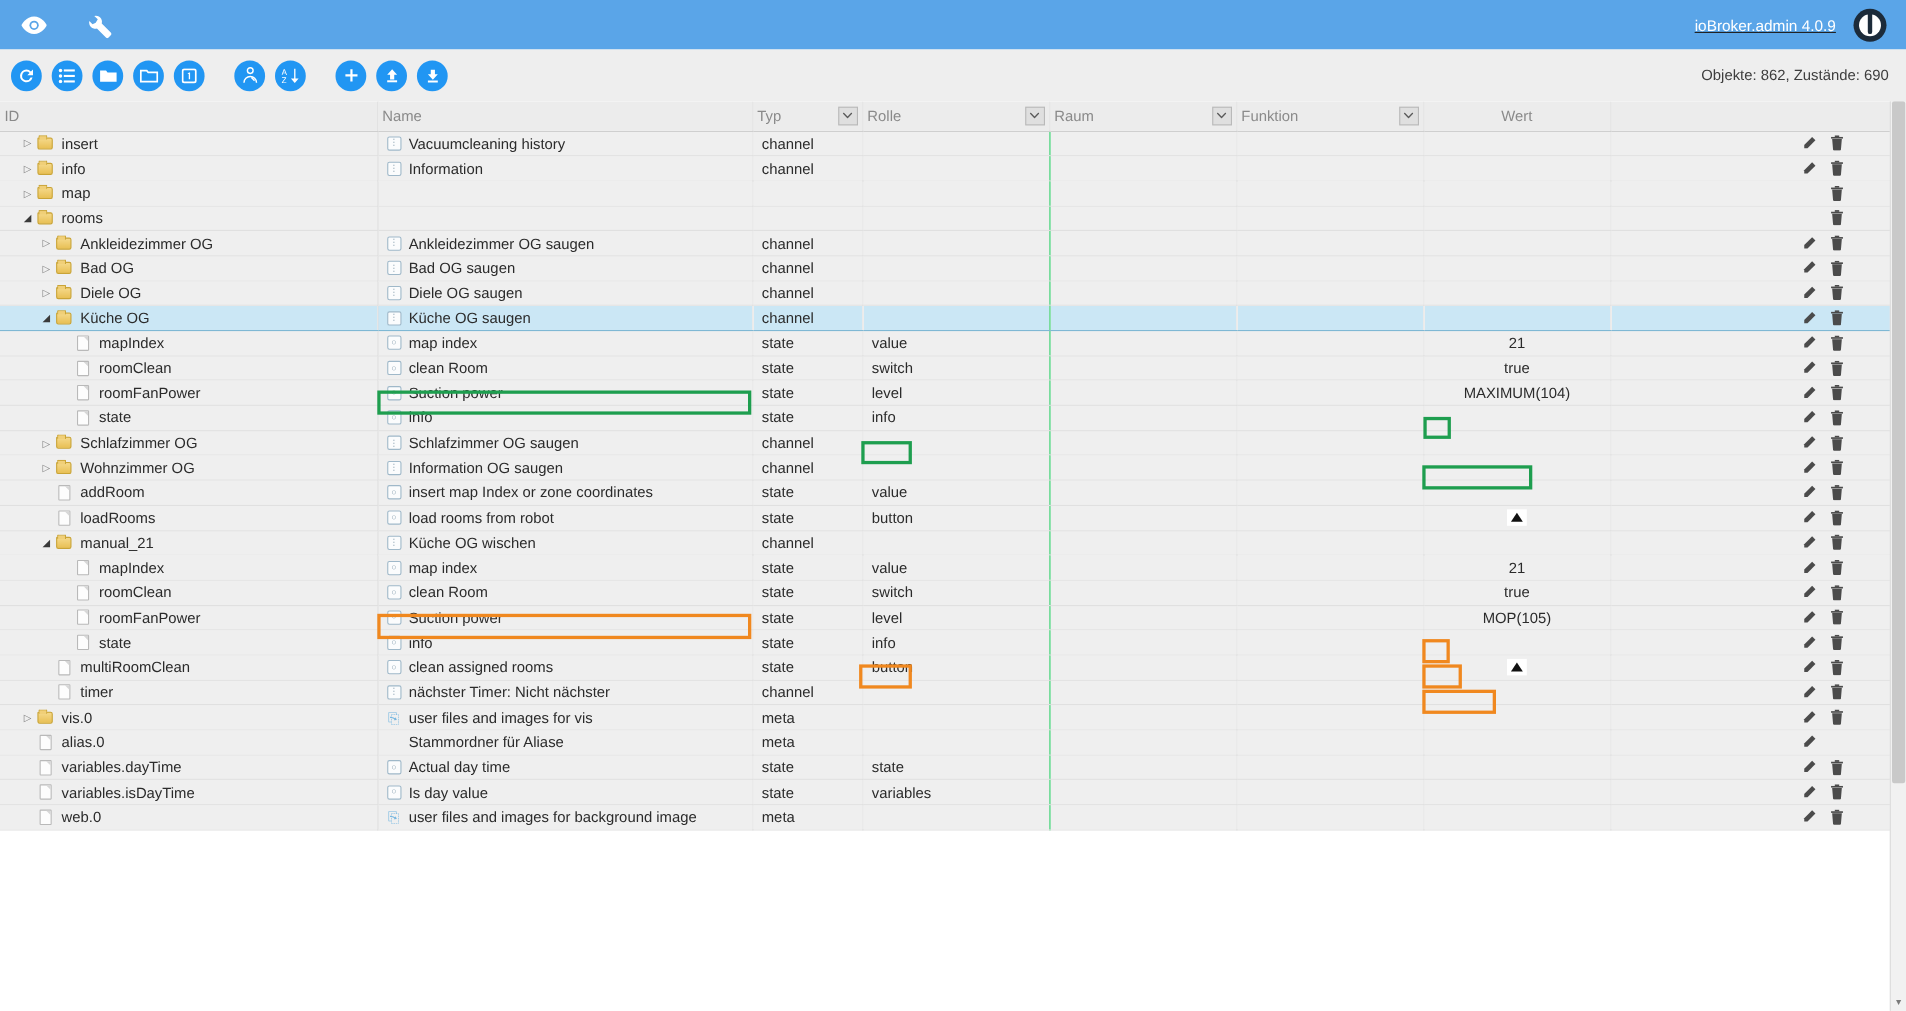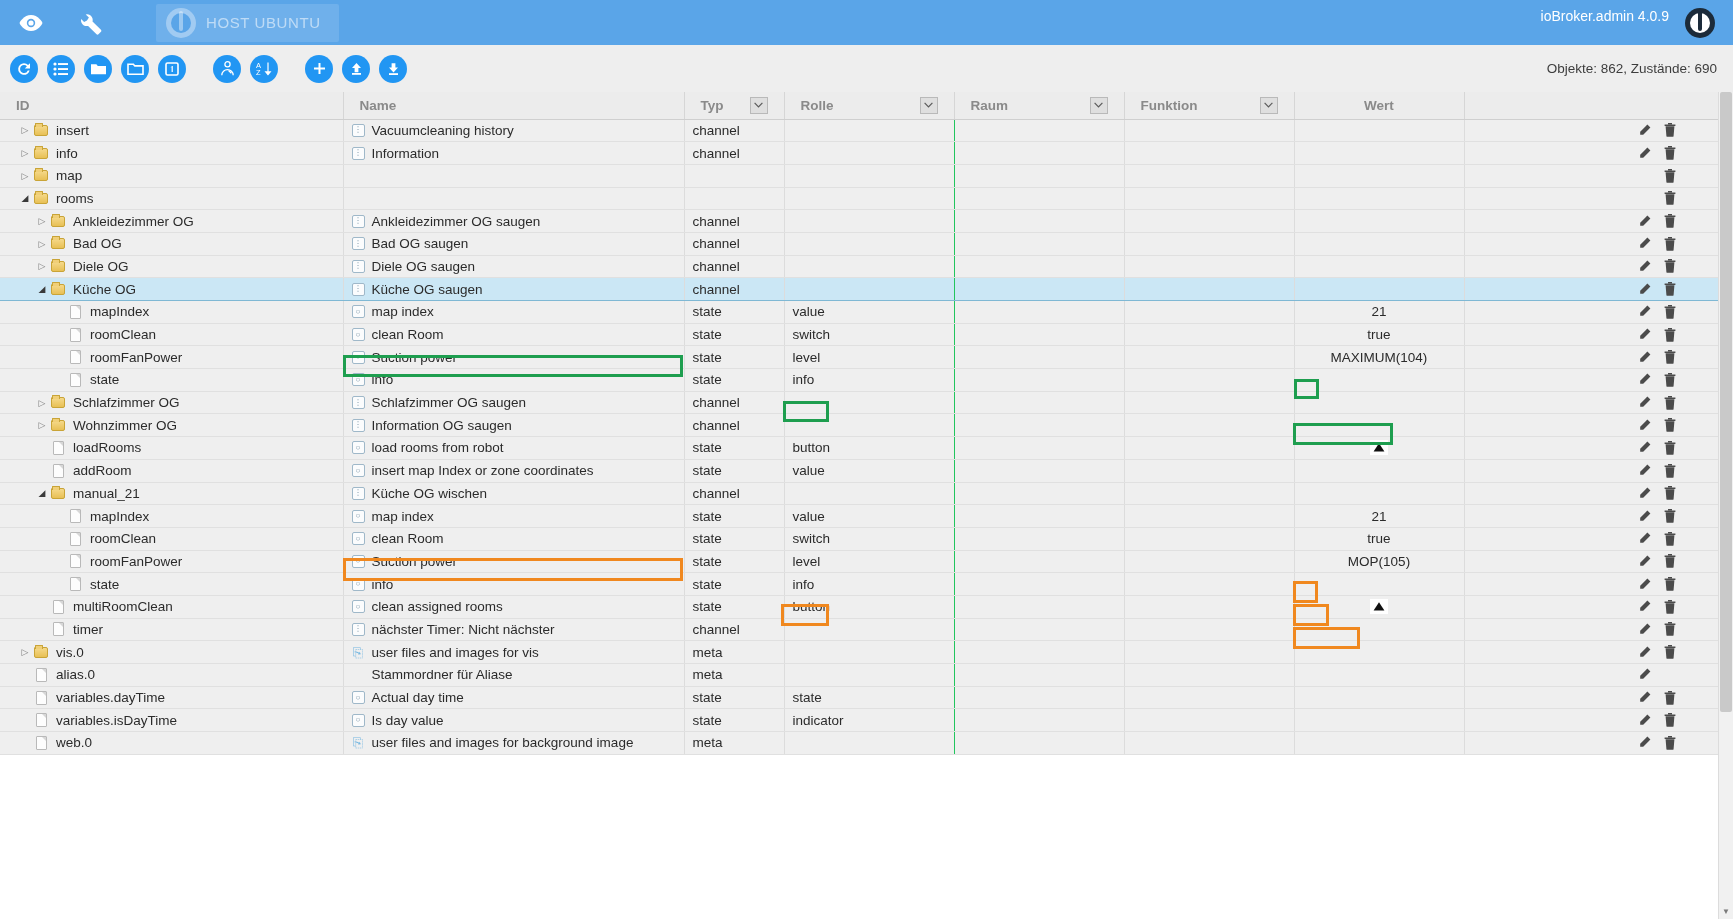--- a/index.html
+++ b/index.html
@@ -39,22 +39,23 @@
     border-radius:2px;
     cursor:pointer;
   }
   .host-btn .host-label {
     color:rgba(255,255,255,0.55);
     font-size:15px;
     letter-spacing:.6px;
   }
   .appbar-right {
     margin-left:auto;
-    display:flex; gap:16px;
+    display:flex; align-items:center; gap:16px;
     padding-right:4px;
+    text-decoration:underline;
   }
   .version-text { color:#ffffff; font-size:14px; }
 
   
   .iob-logo { width:30px; height:30px; position:relative; }
   .iob-logo .ring {
     position:absolute; inset:0;
     border-radius:50%;
     background:#1c2b3a;
   }
@@ -115,25 +116,25 @@
   table.objtable {
     border-collapse:collapse;
     width:1733px;
     table-layout:fixed;
   }
   table.objtable th {
     height:27px;
     background:#ececec;
     border-bottom:1px solid #cfcfcf;
     border-right:1px solid #d6d6d6;
-    font-weight:bold;
+    font-weight:normal;
     font-size:13.5px;
     color:#8a8a8a;
     text-align:left;
-    padding:0 16px;
+    padding:0 4px;
     position:relative;
     vertical-align:middle;
   }
   th .th-inner { display:flex; align-items:center; width:100%; }
   th .th-label { flex:1 1 auto; }
   th.center .th-inner { justify-content:center; }
   .filter-sel {
     width:18px; height:17px;
     background:#dfdfdf;
     border:1px solid #b9b9b9;
@@ -275,28 +276,20 @@
       <svg width="26" height="18" viewBox="0 0 26 18">
           <path d="M13 1C6 1 1.6 8 1.6 9s4.4 8 11.4 8 11.4-7 11.4-8S20 1 13 1z" fill="#ffffff"></path>
           <circle cx="13" cy="9" r="4.2" fill="#5aa5e8"></circle>
           <circle cx="13" cy="9" r="2.6" fill="#ffffff"></circle>
         </svg>
     </div>
     <div class="ab-icon" title="settings">
       <svg width="24" height="24" viewBox="0 0 24 24">
           <path d="M21.7 18.6l-8.2-8.2a5.6 5.6 0 0 0-6.8-6.9L9.9 6.6 8 9.6 5.1 11 2.2 8.1a5.6 5.6 0 0 0 6.9 6.8l8.2 8.2a1.7 1.7 0 0 0 2.4 0l2-2a1.7 1.7 0 0 0 0-2.5z" fill="#ffffff"></path>
         </svg>
-    </div>
-    <div class="host-btn">
-      <div class="iob-logo ghost">
-        <div class="ring"></div>
-          <div class="inner"></div>
-          <div class="bar"></div>
-      </div>
-      <span class="host-label">HOST UBUNTU</span>
     </div>
   </div>
   <div class="appbar-right">
     <span class="version-text">ioBroker.admin 4.0.9</span>
     <div class="iob-logo">
       <div class="ring"></div>
         <div class="inner"></div>
         <div class="bar"></div>
     </div>
   </div>
@@ -1011,20 +1004,62 @@
             </div>
           </td>
         </tr>
         <tr class="row">
           <td class="c-id">
             <div class="id-cell" style="padding-left:27px">
               <span class="caret none"></span>
               <span class="tree-icon">
                 <span class="docico"></span>
               </span>
+              <span class="idtext">addRoom</span>
+            </div>
+          </td>
+          <td class="c-name">
+            <div class="name-cell">
+              <span class="obj-icon">
+                <span class="badge-sq state">○</span>
+              </span>
+              <span>insert map Index or zone coordinates</span>
+            </div>
+          </td>
+          <td class="c-typ">state</td>
+          <td class="c-rolle">value</td>
+          <td class="c-raum"></td>
+          <td class="c-funk"></td>
+          <td class="c-wert"></td>
+          <td class="c-act">
+            <div class="act-cell">
+              <span class="act-spacer"></span>
+              <span class="act-ico">
+                <svg width="13" height="13" viewBox="0 0 13 13">
+                  <path d="M9.4 0.6l3 3-7.2 7.2-3 0 0-3z" fill="#4b4b4b"></path>
+                </svg>
+              </span>
+              <span class="act-ico">
+                <svg width="12" height="14" viewBox="0 0 12 14">
+                  <path d="M1.6 3.3h8.8l-0.8 9.6a1 1 0 0 1-1 0.9H3.4a1 1 0 0 1-1-0.9z" fill="#4b4b4b"></path>
+                  <rect x="0.6" y="1.5" width="10.8" height="1.5" fill="#4b4b4b"></rect>
+                  <rect x="4" y="0" width="4" height="1.6" fill="#4b4b4b"></rect>
+                </svg>
+              </span>
+              <span style="flex:0 0 42px"></span>
+            </div>
+          </td>
+        </tr>
+        <tr class="row">
+          <td class="c-id">
+            <div class="id-cell" style="padding-left:27px">
+              <span class="caret none"></span>
+              <span class="tree-icon">
+                <span class="docico"></span>
+              </span>
               <span class="idtext">loadRooms</span>
             </div>
           </td>
           <td class="c-name">
             <div class="name-cell">
               <span class="obj-icon">
                 <span class="badge-sq state">○</span>
               </span>
               <span>load rooms from robot</span>
             </div>
@@ -1053,62 +1088,20 @@
                   <rect x="4" y="0" width="4" height="1.6" fill="#4b4b4b"></rect>
                 </svg>
               </span>
               <span style="flex:0 0 42px"></span>
             </div>
           </td>
         </tr>
         <tr class="row">
           <td class="c-id">
             <div class="id-cell" style="padding-left:27px">
-              <span class="caret none"></span>
-              <span class="tree-icon">
-                <span class="docico"></span>
-              </span>
-              <span class="idtext">addRoom</span>
-            </div>
-          </td>
-          <td class="c-name">
-            <div class="name-cell">
-              <span class="obj-icon">
-                <span class="badge-sq state">○</span>
-              </span>
-              <span>insert map Index or zone coordinates</span>
-            </div>
-          </td>
-          <td class="c-typ">state</td>
-          <td class="c-rolle">value</td>
-          <td class="c-raum"></td>
-          <td class="c-funk"></td>
-          <td class="c-wert"></td>
-          <td class="c-act">
-            <div class="act-cell">
-              <span class="act-spacer"></span>
-              <span class="act-ico">
-                <svg width="13" height="13" viewBox="0 0 13 13">
-                  <path d="M9.4 0.6l3 3-7.2 7.2-3 0 0-3z" fill="#4b4b4b"></path>
-                </svg>
-              </span>
-              <span class="act-ico">
-                <svg width="12" height="14" viewBox="0 0 12 14">
-                  <path d="M1.6 3.3h8.8l-0.8 9.6a1 1 0 0 1-1 0.9H3.4a1 1 0 0 1-1-0.9z" fill="#4b4b4b"></path>
-                  <rect x="0.6" y="1.5" width="10.8" height="1.5" fill="#4b4b4b"></rect>
-                  <rect x="4" y="0" width="4" height="1.6" fill="#4b4b4b"></rect>
-                </svg>
-              </span>
-              <span style="flex:0 0 42px"></span>
-            </div>
-          </td>
-        </tr>
-        <tr class="row">
-          <td class="c-id">
-            <div class="id-cell" style="padding-left:27px">
               <span class="caret open">◢</span>
               <span class="tree-icon">
                 <span class="folder"></span>
               </span>
               <span class="idtext">manual_21</span>
             </div>
           </td>
           <td class="c-name">
             <div class="name-cell">
               <span class="obj-icon">
@@ -1527,21 +1520,21 @@
           </td>
           <td class="c-name">
             <div class="name-cell">
               <span class="obj-icon">
                 <span class="badge-sq state">○</span>
               </span>
               <span>Is day value</span>
             </div>
           </td>
           <td class="c-typ">state</td>
-          <td class="c-rolle">indicator</td>
+          <td class="c-rolle">variables</td>
           <td class="c-raum"></td>
           <td class="c-funk"></td>
           <td class="c-wert"></td>
           <td class="c-act">
             <div class="act-cell">
               <span class="act-spacer"></span>
               <span class="act-ico">
                 <svg width="13" height="13" viewBox="0 0 13 13">
                   <path d="M9.4 0.6l3 3-7.2 7.2-3 0 0-3z" fill="#4b4b4b"></path>
                 </svg>

